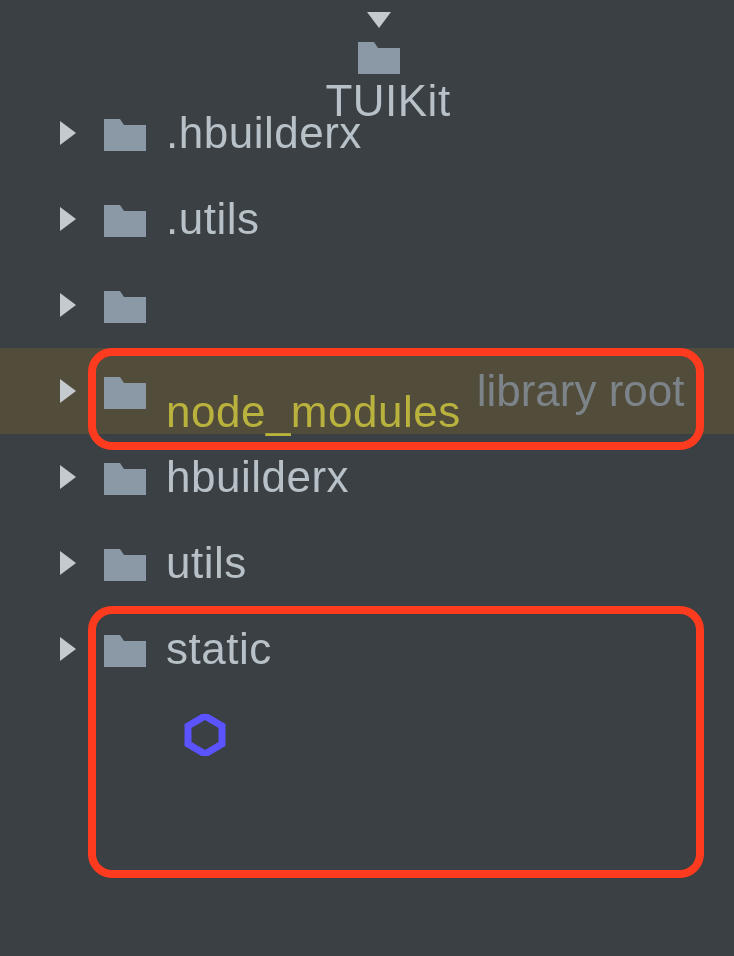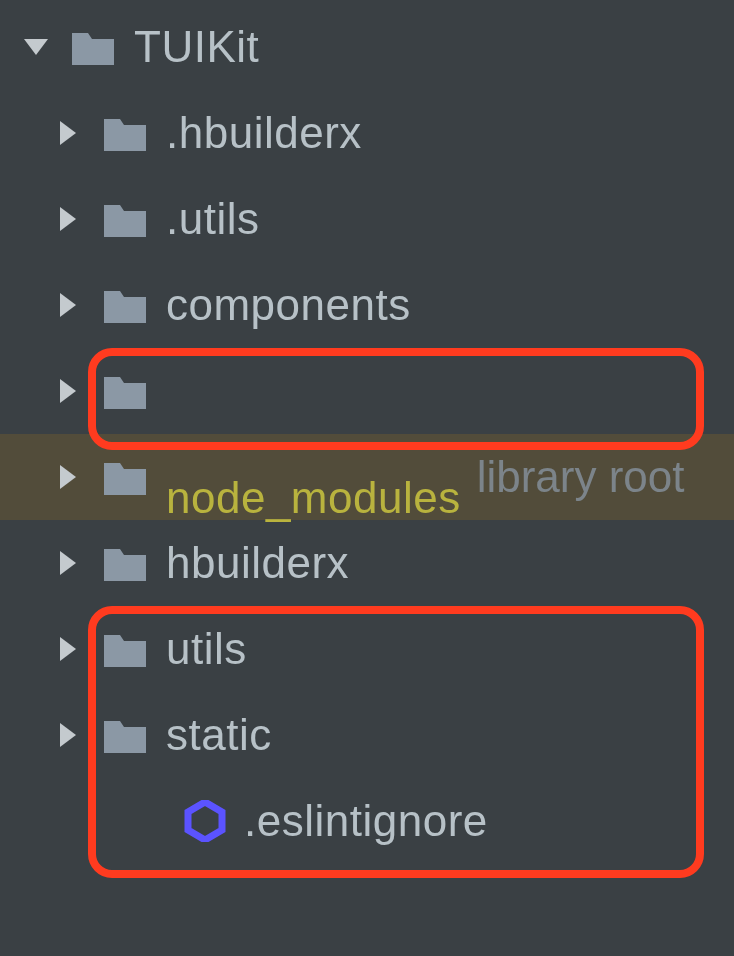--- a/index.html
+++ b/index.html
@@ -15,21 +15,21 @@
     position: relative;
     padding-top: 4px;
   }
   .row {
     display: flex;
     align-items: center;
     height: 86px;
     position: relative;
     box-sizing: border-box;
   }
-  .row.root { padding-left: 20px; }
+  .row.root { padding-left: 42px; flex-direction: column; }
   .row.child { padding-left: 52px; }
   .row.no-arrow { padding-left: 184px; }
   .row.selected {
     background: #524c3a;
   }
   .arrow {
     width: 32px;
     height: 32px;
     margin-right: 18px;
     flex: 0 0 auto;
@@ -111,33 +111,20 @@
         </svg>
     </span>
     <span class="folder">
       <svg viewBox="0 0 46 40">
           <path d="M2 6 L18 6 L22 12 L44 12 L44 38 L2 38 Z" fill="#8b98a5"></path>
         </svg>
     </span>
     <span class="label">.utils</span>
   </div>
 
-  <div class="row child">
-    <span class="arrow">
-      <svg viewBox="0 0 32 32">
-          <polygon points="8,4 24,16 8,28" fill="#c4cace"></polygon>
-        </svg>
-    </span>
-    <span class="folder">
-      <svg viewBox="0 0 46 40">
-          <path d="M2 6 L18 6 L22 12 L44 12 L44 38 L2 38 Z" fill="#8b98a5"></path>
-        </svg>
-    </span>
-    <span class="label">components</span>
-  </div>
 
   <div class="row child">
     <span class="arrow">
       <svg viewBox="0 0 32 32">
           <polygon points="8,4 24,16 8,28" fill="#c4cace"></polygon>
         </svg>
     </span>
     <span class="folder">
       <svg viewBox="0 0 46 40">
           <path d="M2 6 L18 6 L22 12 L44 12 L44 38 L2 38 Z" fill="#8b98a5"></path>
@@ -202,21 +189,20 @@
     </span>
     <span class="label">static</span>
   </div>
 
   <div class="row no-arrow">
     <span class="hexfile">
       <svg viewBox="0 0 42 42">
         <polygon points="21,2 38,12 38,30 21,40 4,30 4,12" fill="none" stroke="#5b53ff" stroke-width="7"></polygon>
       </svg>
     </span>
-    <span class="label">.eslintignore</span>
   </div>
 
   <div class="row no-arrow">
     
     
   </div>
 
   <div class="annot" style="top: 348px; left: 88px; width: 616px; height: 102px;"></div>
   <div class="annot" style="top: 606px; left: 88px; width: 616px; height: 272px;"></div>
 

